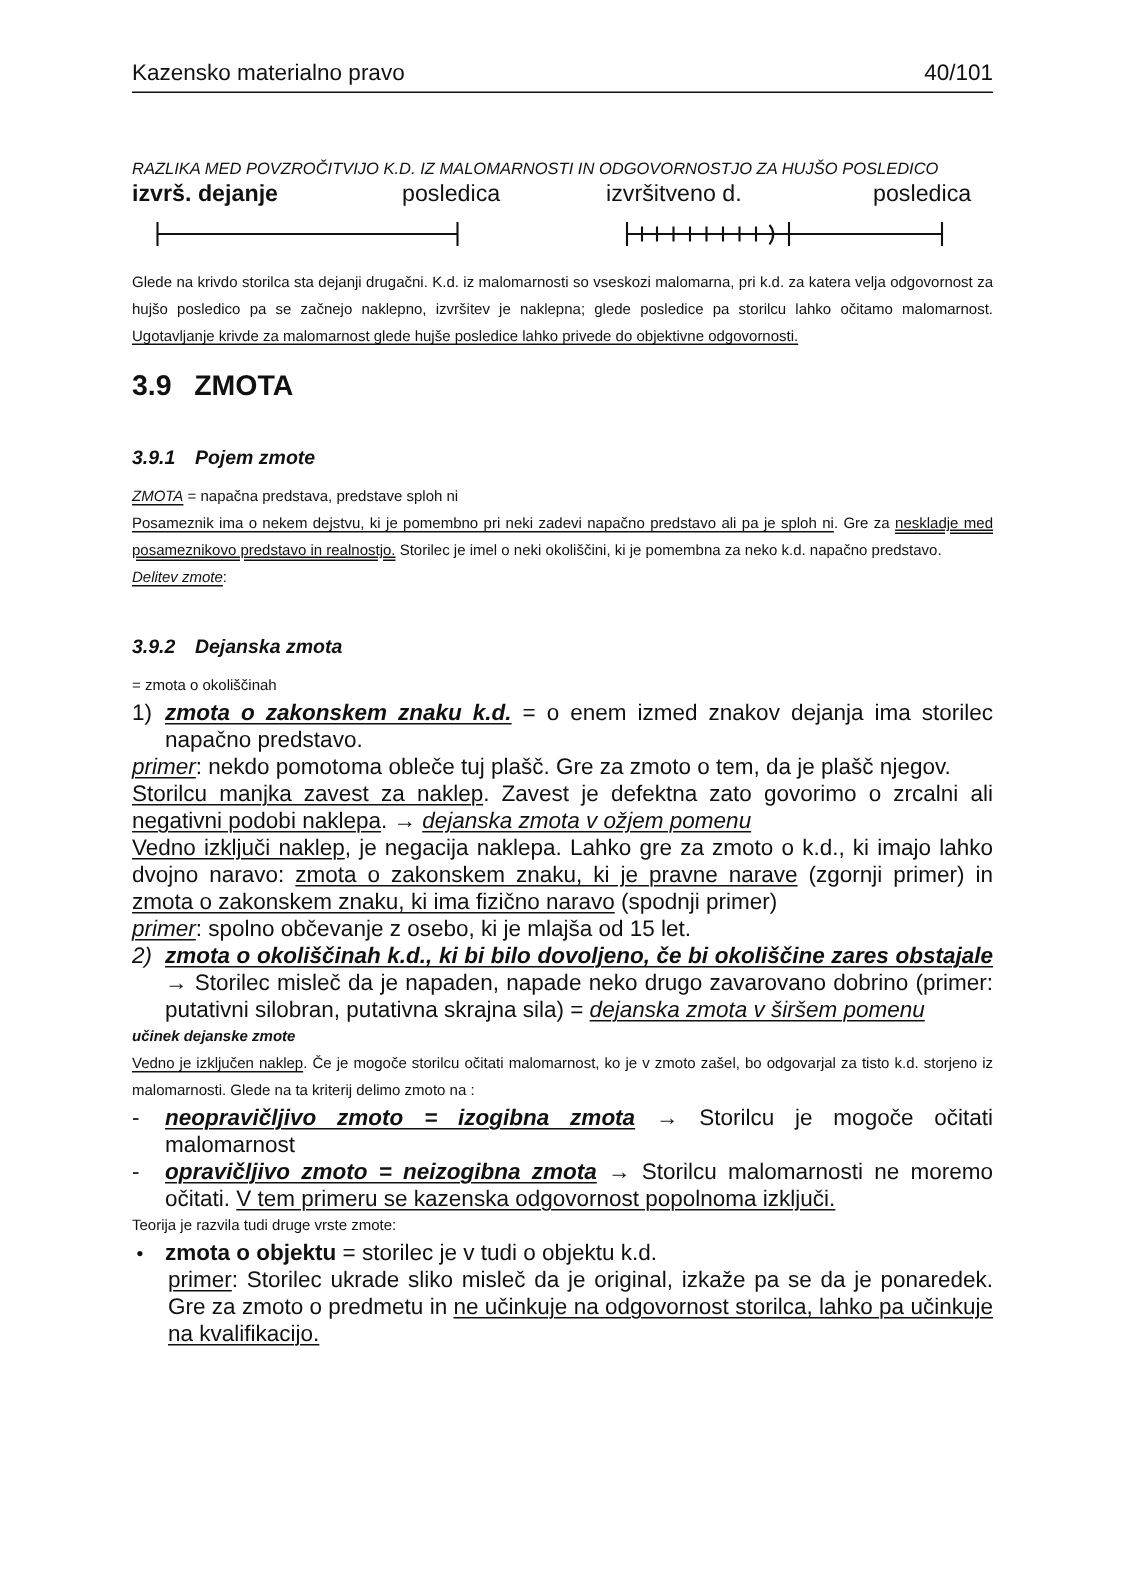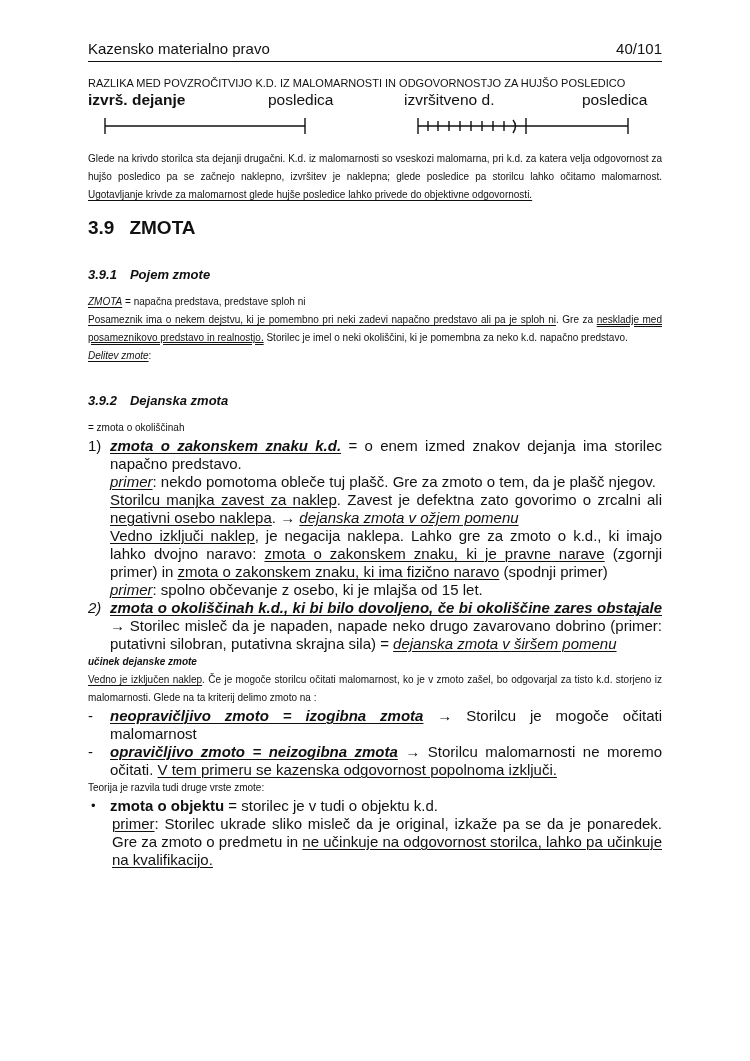--- a/index.html
+++ b/index.html
@@ -14,21 +14,21 @@
     width:750px;height:1032px;
     padding:40px 88px 6px 88px;
   }
   
   .hdr{
     display:flex;justify-content:space-between;align-items:flex-end;
     font-size:15px;line-height:18px;
     padding-bottom:3px;border-bottom:1.2px solid #111;
   }
   
-  .caption{margin-top:15px;font-size:11px;line-height:13px;letter-spacing:0;}
+  .caption{margin-top:45px;font-size:11px;line-height:13px;letter-spacing:0;font-style:italic;}
   
   .dlabels{position:relative;height:19px;margin-top:1px;font-size:15.5px;}
   .dlabels span{position:absolute;top:0;white-space:nowrap;}
   .dl0{left:0;font-weight:bold;} .dl1{left:180px;} .dl2{left:316px;} .dl3{left:494px;}
   .dsvg{display:block;margin-top:3px;}
   
   .para{font-size:10px;line-height:18px;text-align:justify;}
   .mt-para{margin-top:11px;}
   .h1{
     display:flex;gap:15px;align-items:baseline;
@@ -38,21 +38,21 @@
   .h2{
     display:flex;gap:13px;align-items:baseline;
     font-size:13px;line-height:18px;font-weight:bold;font-style:italic;
     margin-top:27px;
   }
   .after-h{margin-top:9px;}
   .li{position:relative;padding-left:22px;font-size:15px;line-height:18px;text-align:justify;}
   .li .marker{position:absolute;left:0;top:0;}
   .li .marker.bullet{left:3px;font-size:13px;}
   .li .marker.it{font-style:italic;}
-  .li-sub{margin-left:22px;font-size:15px;line-height:18px;text-align:justify;}
+  .li-sub{font-size:15px;line-height:18px;text-align:justify;}
   .li-sub.bsub{margin-left:24px;}
   
   .sb{font-weight:bold;}
   .si{font-style:italic;}
   .su{text-decoration-line:underline;text-decoration-thickness:1px;text-underline-offset:2px;}
   .suu{text-decoration-line:underline;text-decoration-style:double;text-decoration-thickness:1px;text-underline-offset:1px;}
   .sb.su,.sb.si.su{text-decoration-thickness:1.3px;}
 </style>
 </head>
 <body>
@@ -117,21 +117,21 @@
     <span>Dejanska zmota</span>
   </div>
 
   <div class="para after-h"><span>= zmota o okoliščinah</span></div>
 
   <div class="li">
     <span class="marker">1)</span>
     <span><span class="sb si su">zmota o zakonskem znaku k.d.</span><span> = o enem izmed znakov dejanja ima storilec napačno predstavo.</span></span>
   </div>
   <div class="li-sub"><span class="si su">primer</span><span>: nekdo pomotoma obleče tuj plašč. Gre za zmoto o tem, da je plašč njegov.</span></div>
-  <div class="li-sub"><span class="su">Storilcu manjka zavest za naklep</span><span>. Zavest je defektna zato govorimo o zrcalni ali </span><span class="su">negativni osebo naklepa</span><span>. → </span><span class="si su">dejanska zmota v ožjem pomenu</span></div>
+  <div class="li-sub"><span class="su">Storilcu manjka zavest za naklep</span><span>. Zavest je defektna zato govorimo o zrcalni ali </span><span class="su">negativni podobi naklepa</span><span>. → </span><span class="si su">dejanska zmota v ožjem pomenu</span></div>
   <div class="li-sub"><span class="su">Vedno izključi naklep</span><span>, je negacija naklepa. Lahko gre za zmoto o k.d., ki imajo lahko dvojno naravo: </span><span class="su">zmota o zakonskem znaku, ki je pravne narave</span><span> (zgornji primer) in </span><span class="su">zmota o zakonskem znaku, ki ima fizično naravo</span><span> (spodnji primer)</span></div>
   <div class="li-sub"><span class="si su">primer</span><span>: spolno občevanje z osebo, ki je mlajša od 15 let.</span></div>
 
   <div class="li">
     <span class="marker it">2)</span>
     <span><span class="sb si su">zmota o okoliščinah k.d., ki bi bilo dovoljeno, če bi okoliščine zares obstajale</span><span> → Storilec misleč da je napaden, napade neko drugo zavarovano dobrino (primer: putativni silobran, putativna skrajna sila) = </span><span class="si su">dejanska zmota v širšem pomenu</span></span>
   </div>
 
   <div class="para"><span class="sb si">učinek dejanske zmote</span></div>
   <div class="para"><span class="su">Vedno je izključen naklep</span><span>. Če je mogoče storilcu očitati malomarnost, ko je v zmoto zašel, bo odgovarjal za tisto k.d. storjeno iz malomarnosti. Glede na ta kriterij delimo zmoto na :</span></div>

